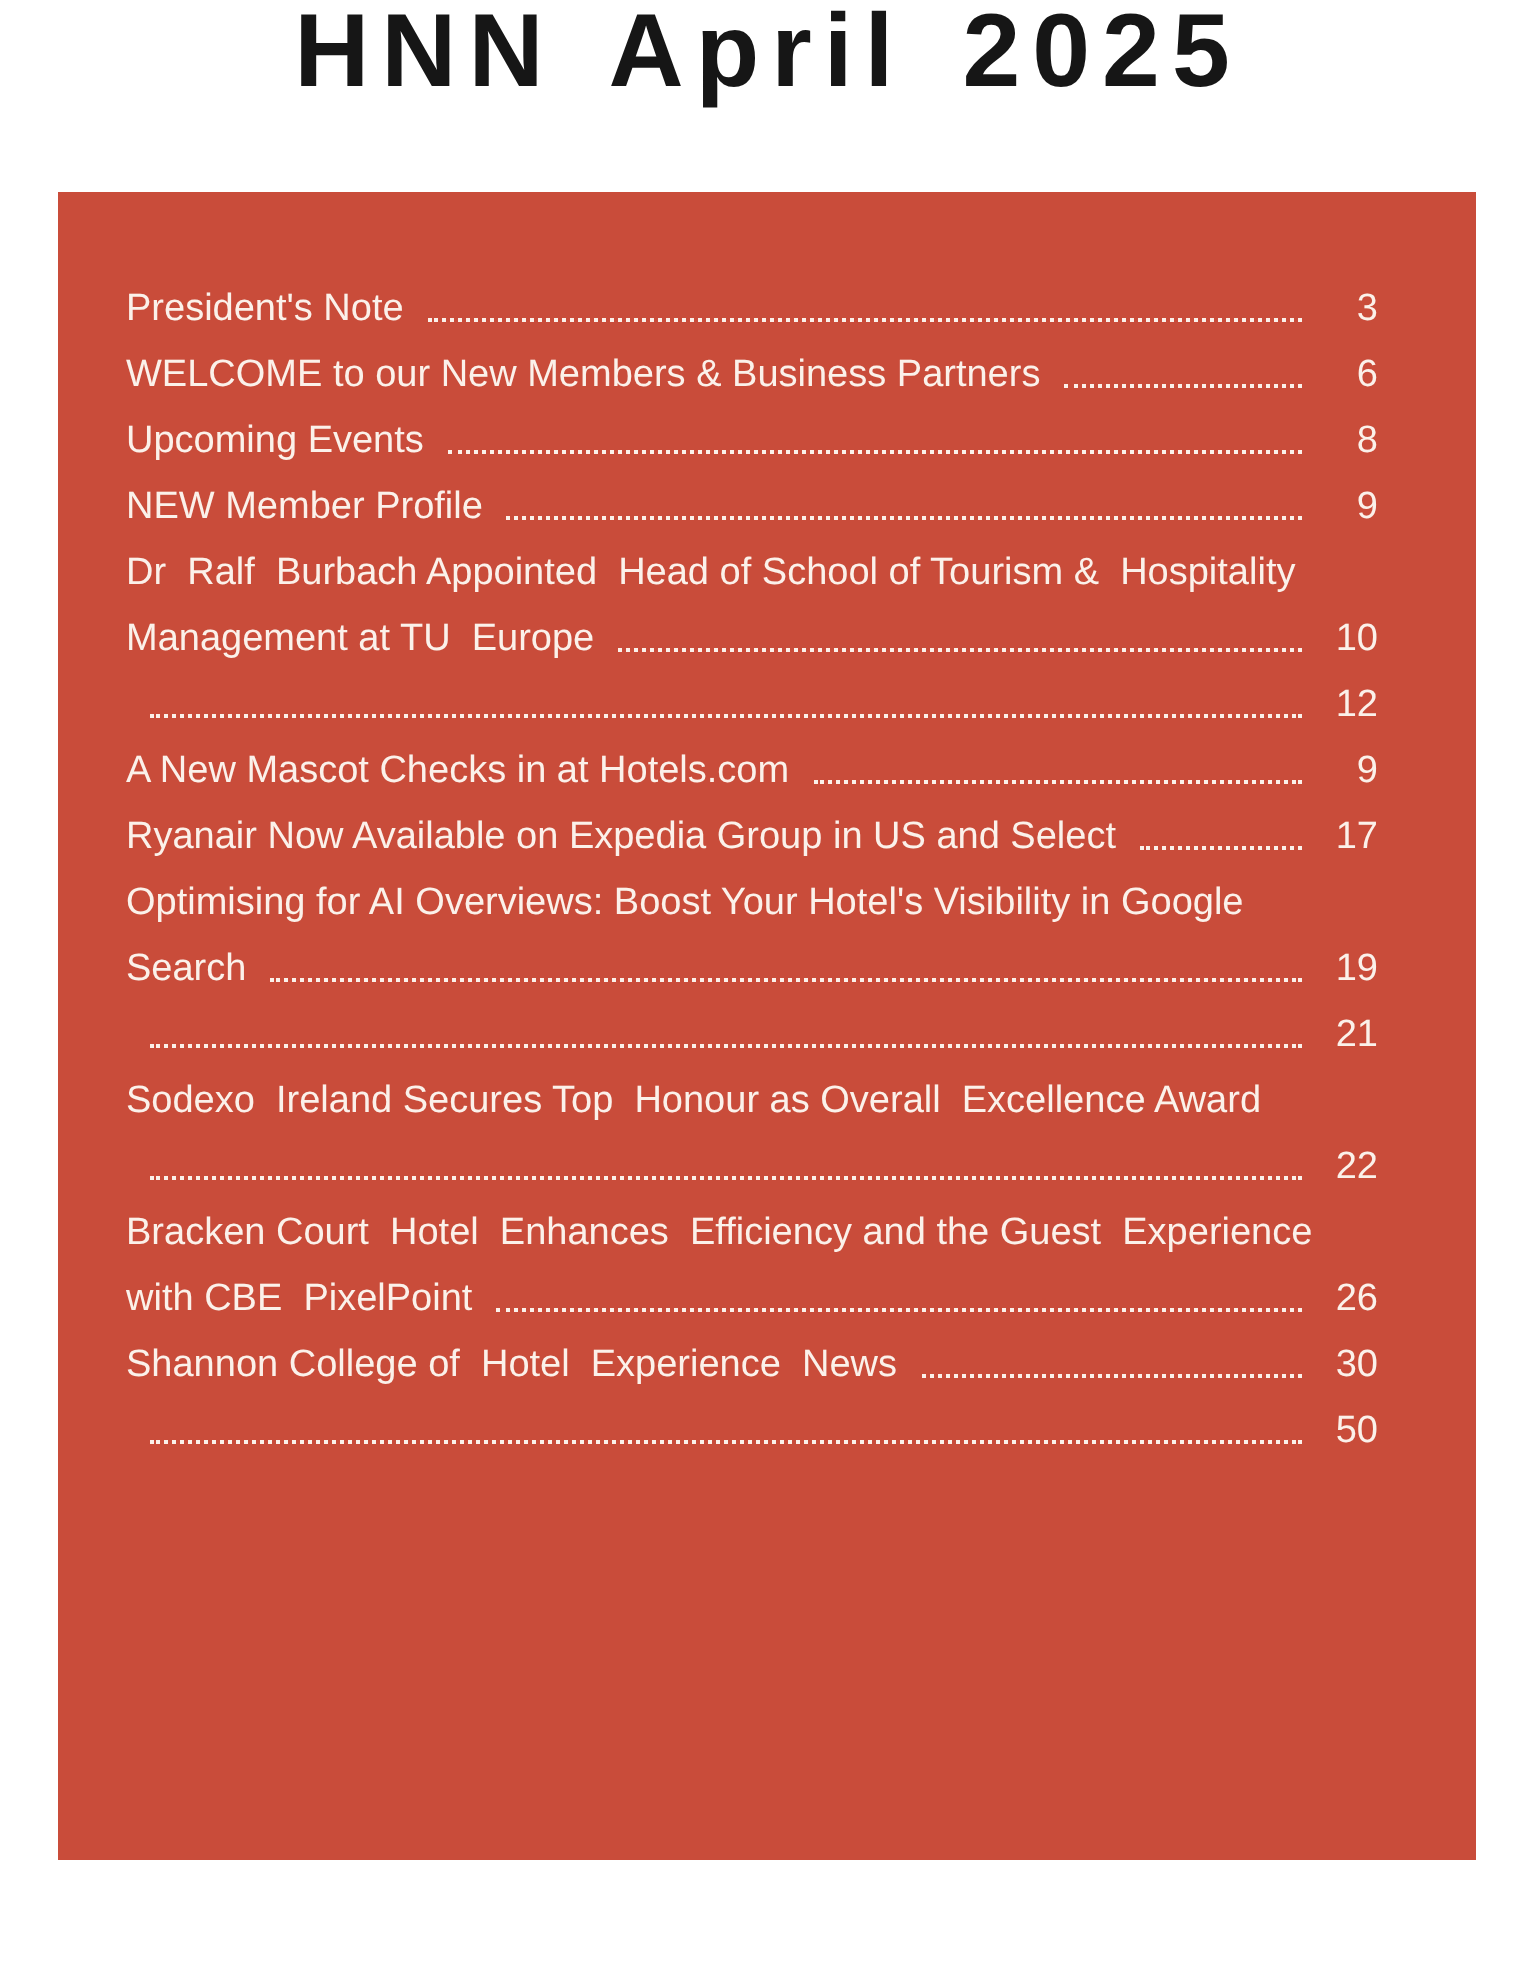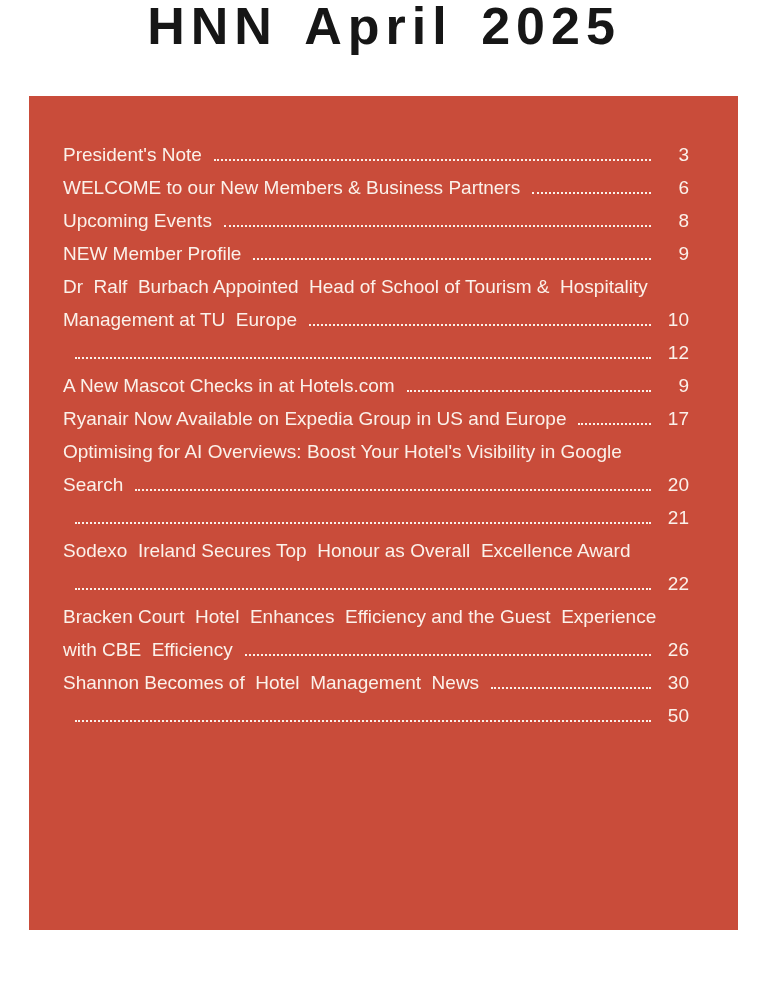--- a/index.html
+++ b/index.html
@@ -110,53 +110,53 @@
         <div class="toc-row">
           <span class="toc-leader"></span>
           <span class="toc-page">12</span>
         </div>
         <div class="toc-row">
           <span class="toc-label">A New Mascot Checks in at Hotels.com</span>
           <span class="toc-leader"></span>
           <span class="toc-page">9</span>
         </div>
         <div class="toc-row">
-          <span class="toc-label">Ryanair Now Available on Expedia Group in US and Europe</span>
+          <span class="toc-label">Ryanair Now Available on Expedia Group in US and Select</span>
           <span class="toc-leader"></span>
           <span class="toc-page">17</span>
         </div>
         <div class="toc-row">
           <span class="toc-label">Optimising for AI Overviews: Boost Your Hotel's Visibility in Google</span>
         </div>
         <div class="toc-row">
           <span class="toc-label">Search</span>
           <span class="toc-leader"></span>
-          <span class="toc-page">20</span>
+          <span class="toc-page">19</span>
         </div>
         <div class="toc-row">
           <span class="toc-leader"></span>
           <span class="toc-page">21</span>
         </div>
         <div class="toc-row">
           <span class="toc-label">Sodexo  Ireland Secures Top  Honour as Overall  Excellence Award</span>
         </div>
         <div class="toc-row">
           <span class="toc-leader"></span>
           <span class="toc-page">22</span>
         </div>
         <div class="toc-row">
           <span class="toc-label">Bracken Court  Hotel  Enhances  Efficiency and the Guest  Experience</span>
         </div>
         <div class="toc-row">
-          <span class="toc-label">with CBE  Efficiency</span>
+          <span class="toc-label">with CBE  PixelPoint</span>
           <span class="toc-leader"></span>
           <span class="toc-page">26</span>
         </div>
         <div class="toc-row">
-          <span class="toc-label">Shannon Becomes of  Hotel  Management  News</span>
+          <span class="toc-label">Shannon College of  Hotel  Experience  News</span>
           <span class="toc-leader"></span>
           <span class="toc-page">30</span>
         </div>
         <div class="toc-row">
           <span class="toc-leader"></span>
           <span class="toc-page">50</span>
         </div>
       </div>
   </div>
 </div>

